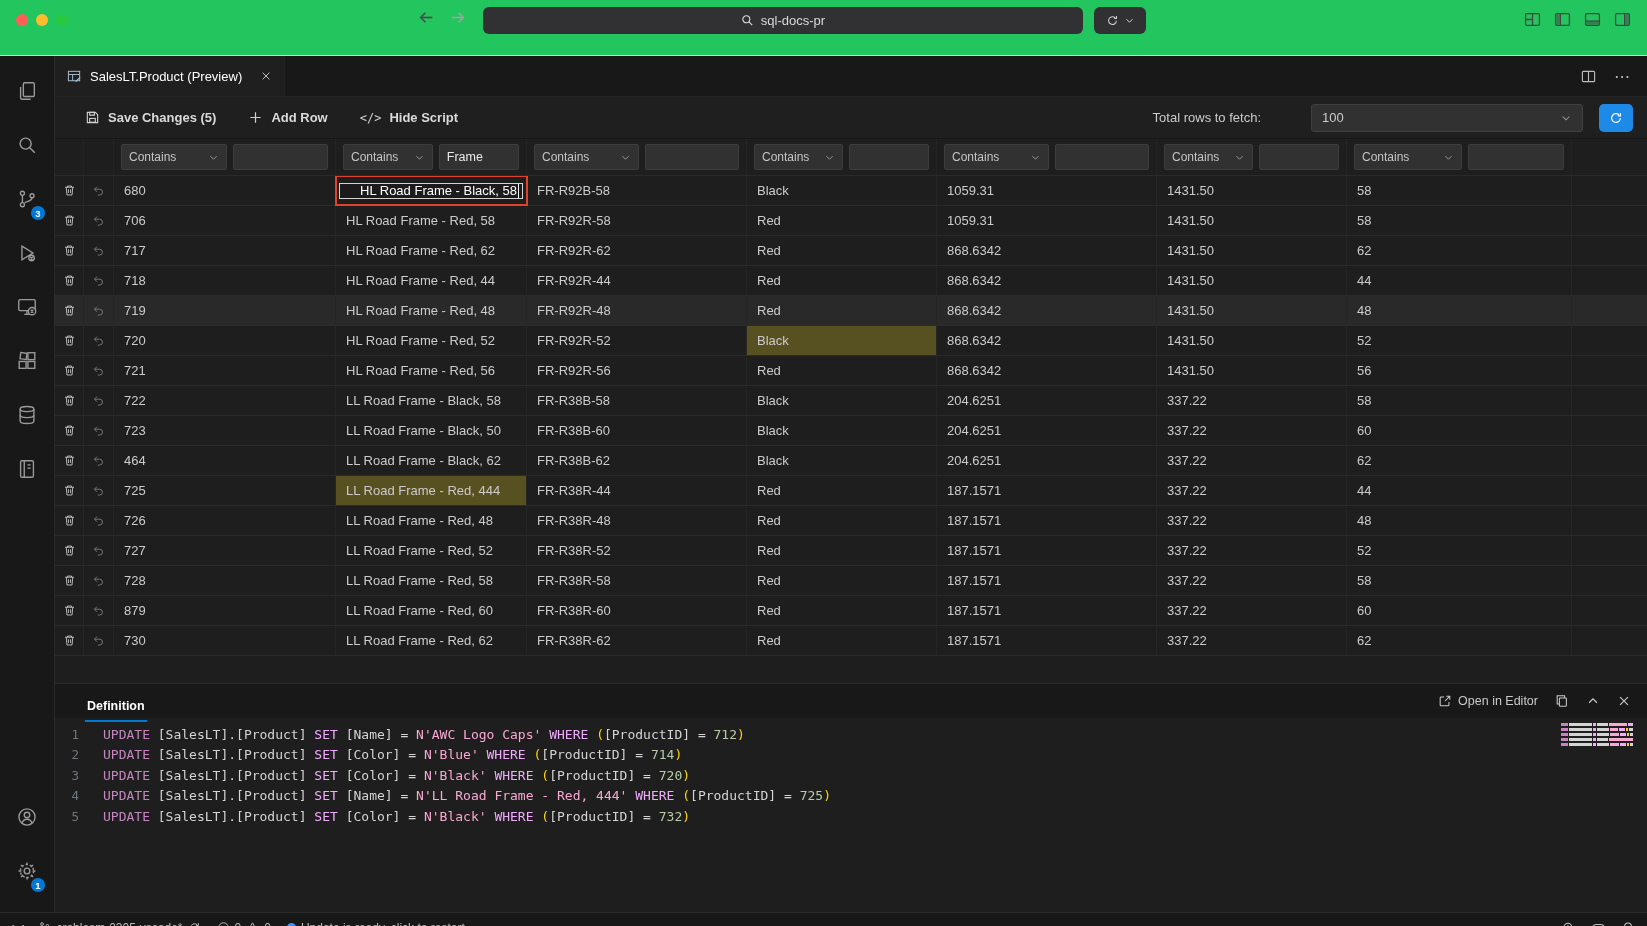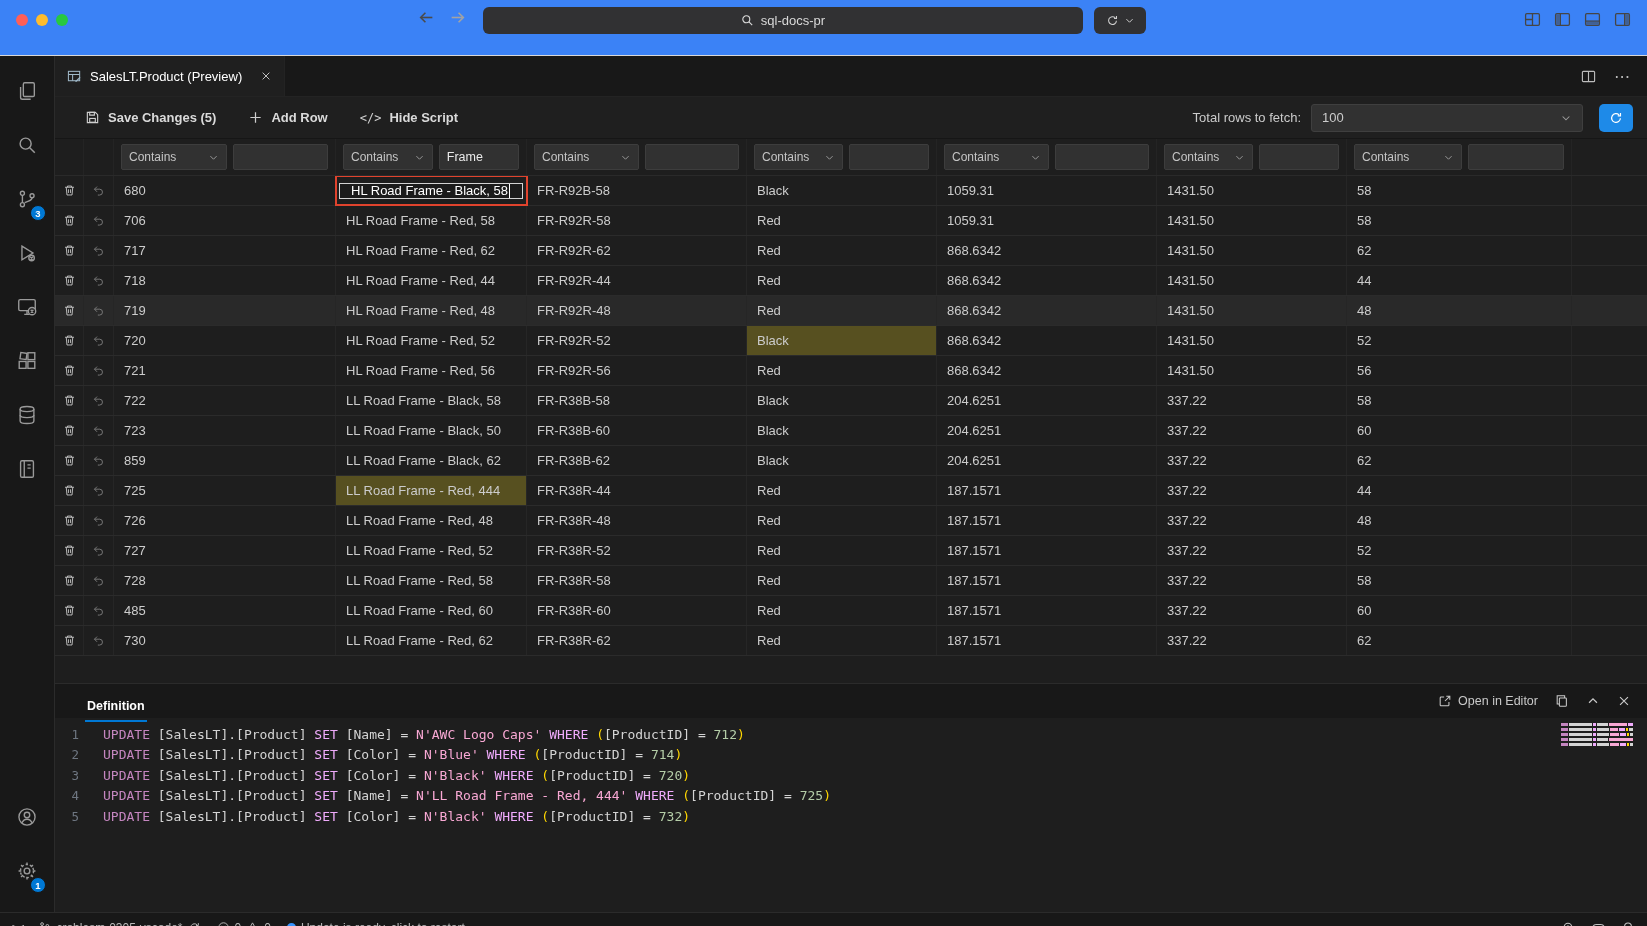--- a/index.html
+++ b/index.html
@@ -11,21 +11,21 @@
   *{box-sizing:border-box}
   html,body{margin:0;padding:0}
   body{
     width:1647px;height:926px;overflow:hidden;background:#1e1e1e;
     font-family:"Liberation Sans","DejaVu Sans",sans-serif;color:#cccccc;
     position:relative;
   }
   svg{display:block}
 
   
-  .titlebar{position:relative;height:56px;background:#3b82f6;border-bottom:1px solid #d8d8d8}
+  .titlebar{position:relative;height:56px;background:#22c55e;border-bottom:1px solid #d8d8d8}
   .traffic{position:absolute;left:16px;top:14px;display:flex;gap:8px}
   .tl{width:12px;height:12px;border-radius:50%}
   .tl.red{background:#ff5f57}.tl.yellow{background:#febc2e}.tl.green{background:#28c840}
   .nav-arrows{position:absolute;left:418px;top:9px;display:flex;gap:14px;align-items:center}
   .nav-arrows .arrow{color:#4a4a4a}
   .nav-arrows .arrow.fwd{color:#a3a3a3}
   .cmd-center{
     position:absolute;left:483px;top:7px;width:600px;height:27px;border-radius:6px;
     background:#313133;color:#d9d9d9;display:flex;align-items:center;justify-content:center;
     gap:7px;font-size:13px;
@@ -65,21 +65,21 @@
   .toolbar{
     height:42px;background:#1f1f1f;display:flex;align-items:center;gap:32px;
     padding:0 14px 0 30px;border-bottom:1px solid #161616;
   }
   .tb-btn{display:flex;align-items:center;gap:8px;color:#dadada;font-size:13px;font-weight:bold;cursor:pointer}
   .tb-btn .glyph{font-family:"DejaVu Sans Mono","Liberation Mono",monospace;font-size:12px;color:#cfcfcf;font-weight:normal}
   .tb-right{margin-left:auto;display:flex;align-items:center;gap:10px}
   .tb-label{color:#cccccc;font-size:13px;font-weight:normal}
   .tb-select{
     width:272px;height:28px;background:#313131;border:1px solid #3f3f3f;border-radius:3px;
-    display:flex;align-items:center;justify-content:space-between;padding:0 10px;color:#cccccc;font-size:13px;
+    display:flex;align-items:center;justify-content:space-between;padding:0 10px;color:#cccccc;font-size:13px;margin-left:40px;
   }
   .tb-run{
     width:34px;height:28px;background:var(--run-btn);border-radius:5px;display:flex;align-items:center;
     justify-content:center;color:#fff;margin-left:6px;
   }
 
   
   .grid{height:544px;display:flex;flex-direction:column;overflow:hidden;background:#1e1e1e}
   .ghead{height:37px;display:flex;background:#1c1c1c;border-bottom:1px solid #2e2e2e;position:relative}
   .ghead .gcell{display:flex;align-items:center;justify-content:center;font-size:13px;font-weight:bold;color:#e8e8e8;border-right:1px solid #242424}
@@ -100,21 +100,21 @@
   .gcell{overflow:hidden;white-space:nowrap;flex:none}
   .grow .gcell{display:flex;align-items:center;padding-left:10px;color:#cccccc;font-size:13px;border-right:1px solid #262626}
   .col-del{width:29px}.col-undo{width:30px}
   .col-del,.col-undo{justify-content:center;padding-left:0 !important}
   .c0{width:222px}.c1{width:191px}.c2{width:220px}.c3{width:190px}.c4{width:220px}.c5{width:190px}.c6{width:225px}
   .col-fill{flex:1 1 auto;border-right:none !important}
   .dirty{background:var(--dirty)}
   .editing{padding:0 !important;outline:2px solid var(--edit-outline);outline-offset:-1px;position:relative;z-index:2}
   .edit-input{
     flex:1;height:16px;margin:0 3px;border:1px solid #d2d2d2;background:#1b1b1b;display:flex;
-    align-items:center;padding:0 11px;font-size:13px;color:#fff;overflow:hidden;white-space:nowrap;
+    align-items:center;padding:0 20px;font-size:13px;color:#fff;overflow:hidden;white-space:nowrap;
   }
   .caret{display:inline-block;width:1px;height:14px;background:#fff;margin-left:1px;flex:none}
 
   
   .panel{height:229px;display:flex;flex-direction:column;border-top:1px solid #2b2b2b;background:#1e1e1e}
   .panel-header{height:34px;background:#181818;display:flex;align-items:center;padding:0 16px 0 30px}
   .panel-tab{font-size:12.5px;font-weight:bold;color:#fff;padding:18px 2px 7px;border-bottom:2px solid var(--accent)}
   .panel-actions{margin-left:auto;display:flex;align-items:center;gap:17px;color:#c9c9c9;font-size:12.5px}
   .open-editor{display:flex;align-items:center;gap:6px}
   .code-area{flex:1;position:relative;font-family:"DejaVu Sans Mono","Liberation Mono",monospace;font-size:13px;padding-top:6px;overflow:hidden}
@@ -765,21 +765,21 @@
               </svg>
             </div>
             <div class="gcell col-undo">
               <svg viewBox="0 0 16 16" width="13" height="13">
                 <g fill="none" stroke="#787878" stroke-width="1.2">
                   <path d="M6.2 3.2L3 6.4l3.2 3.2"></path>
                   <path d="M3 6.4h6.3a3.6 3.6 0 0 1 0 7.2H7.2"></path>
                 </g>
               </svg>
             </div>
-            <div class="gcell c0">859</div>
+            <div class="gcell c0">464</div>
             <div class="gcell c1">LL Road Frame - Black, 62</div>
             <div class="gcell c2">FR-R38B-62</div>
             <div class="gcell c3">Black</div>
             <div class="gcell c4">204.6251</div>
             <div class="gcell c5">337.22</div>
             <div class="gcell c6">62</div>
             <div class="gcell col-fill"></div>
           </div>
           <div class="grow">
             <div class="gcell col-del">
@@ -905,21 +905,21 @@
               </svg>
             </div>
             <div class="gcell col-undo">
               <svg viewBox="0 0 16 16" width="13" height="13">
                 <g fill="none" stroke="#787878" stroke-width="1.2">
                   <path d="M6.2 3.2L3 6.4l3.2 3.2"></path>
                   <path d="M3 6.4h6.3a3.6 3.6 0 0 1 0 7.2H7.2"></path>
                 </g>
               </svg>
             </div>
-            <div class="gcell c0">485</div>
+            <div class="gcell c0">879</div>
             <div class="gcell c1">LL Road Frame - Red, 60</div>
             <div class="gcell c2">FR-R38R-60</div>
             <div class="gcell c3">Red</div>
             <div class="gcell c4">187.1571</div>
             <div class="gcell c5">337.22</div>
             <div class="gcell c6">60</div>
             <div class="gcell col-fill"></div>
           </div>
           <div class="grow">
             <div class="gcell col-del">

